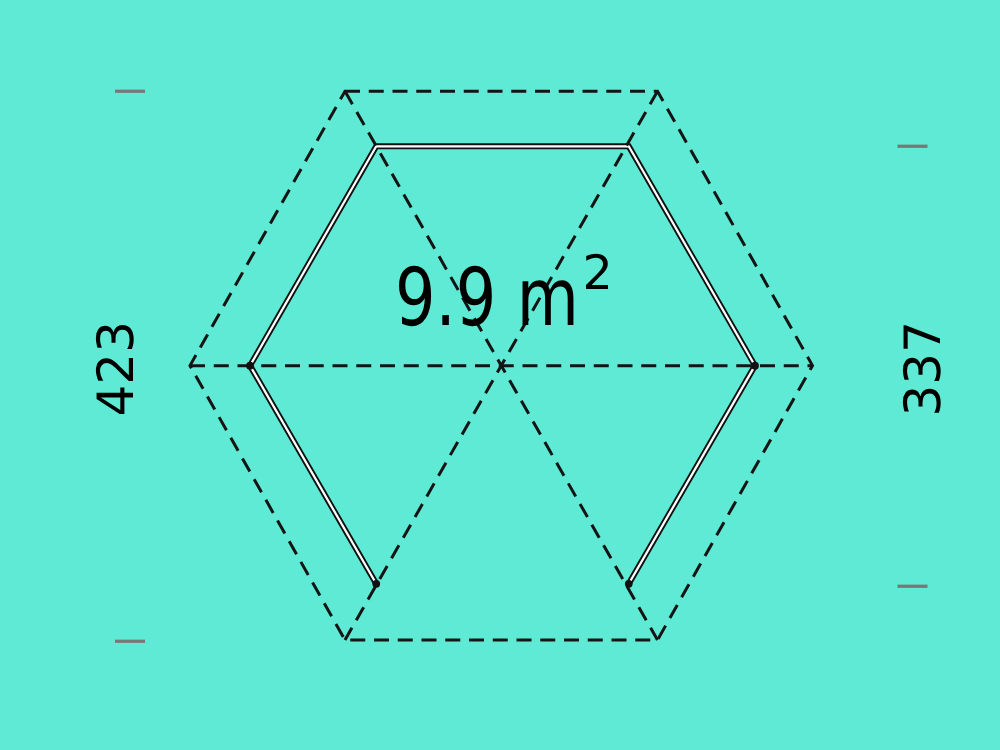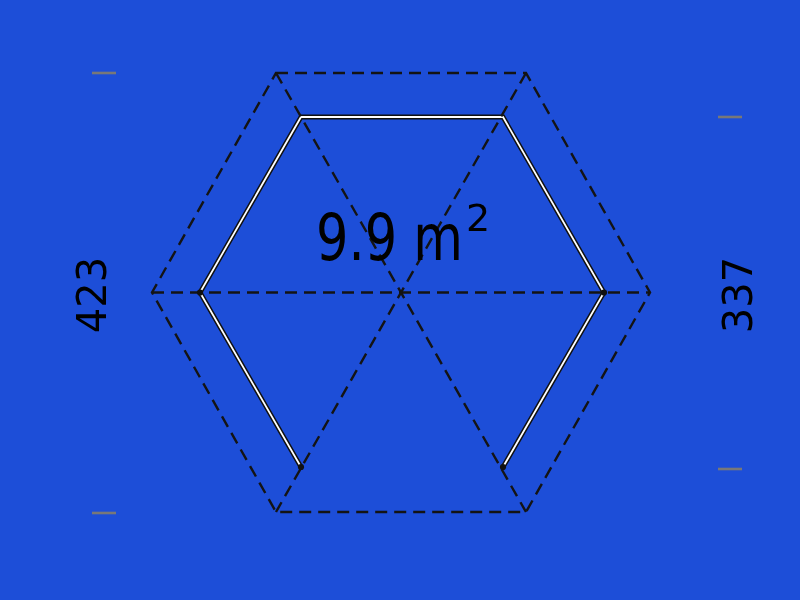--- a/index.html
+++ b/index.html
@@ -8,21 +8,21 @@
     width: 800px;
     height: 600px;
     background: #ffffff;
     overflow: hidden;
     font-family: "DejaVu Sans", sans-serif;
   }
   .stage {
     position: relative;
     width: 800px;
     height: 600px;
-    background: #1d4ed8;
+    background: #5eead4;
   }
   .dash {
     fill: none;
     stroke: #141414;
     stroke-width: 2.4;
     stroke-dasharray: 12 7;
   }
   .wall-outer {
     fill: none;
     stroke: #111111;

